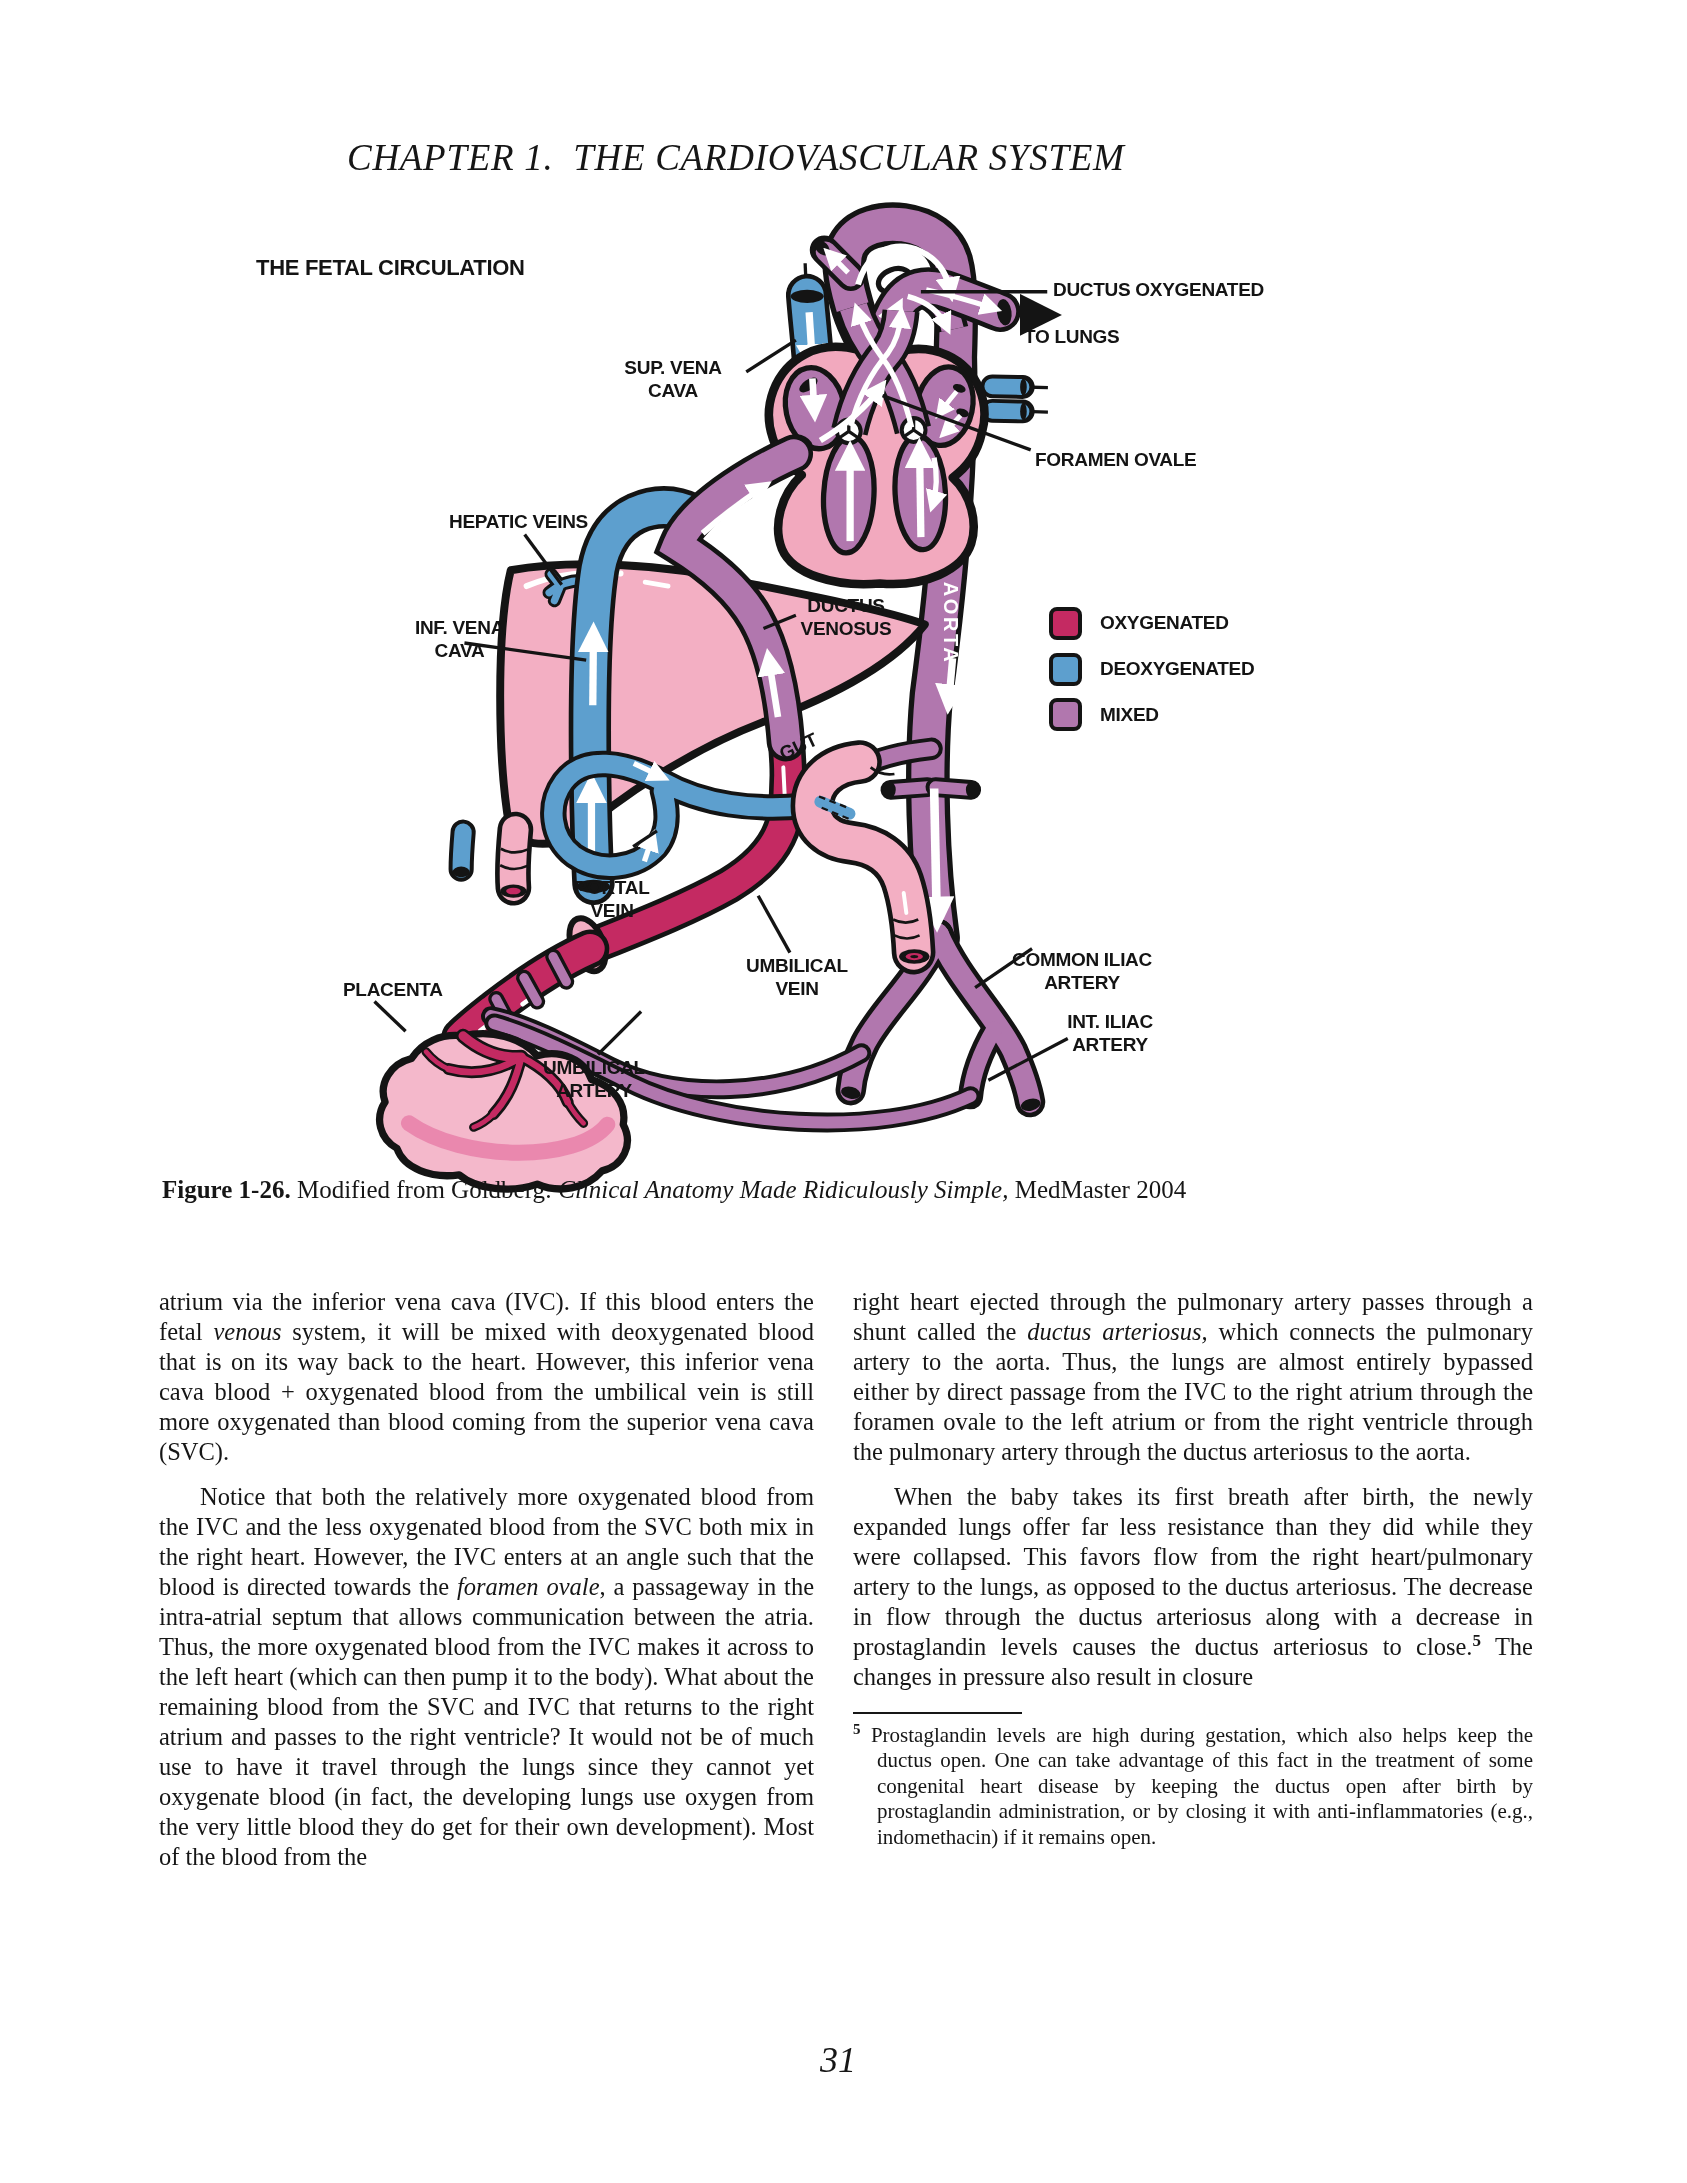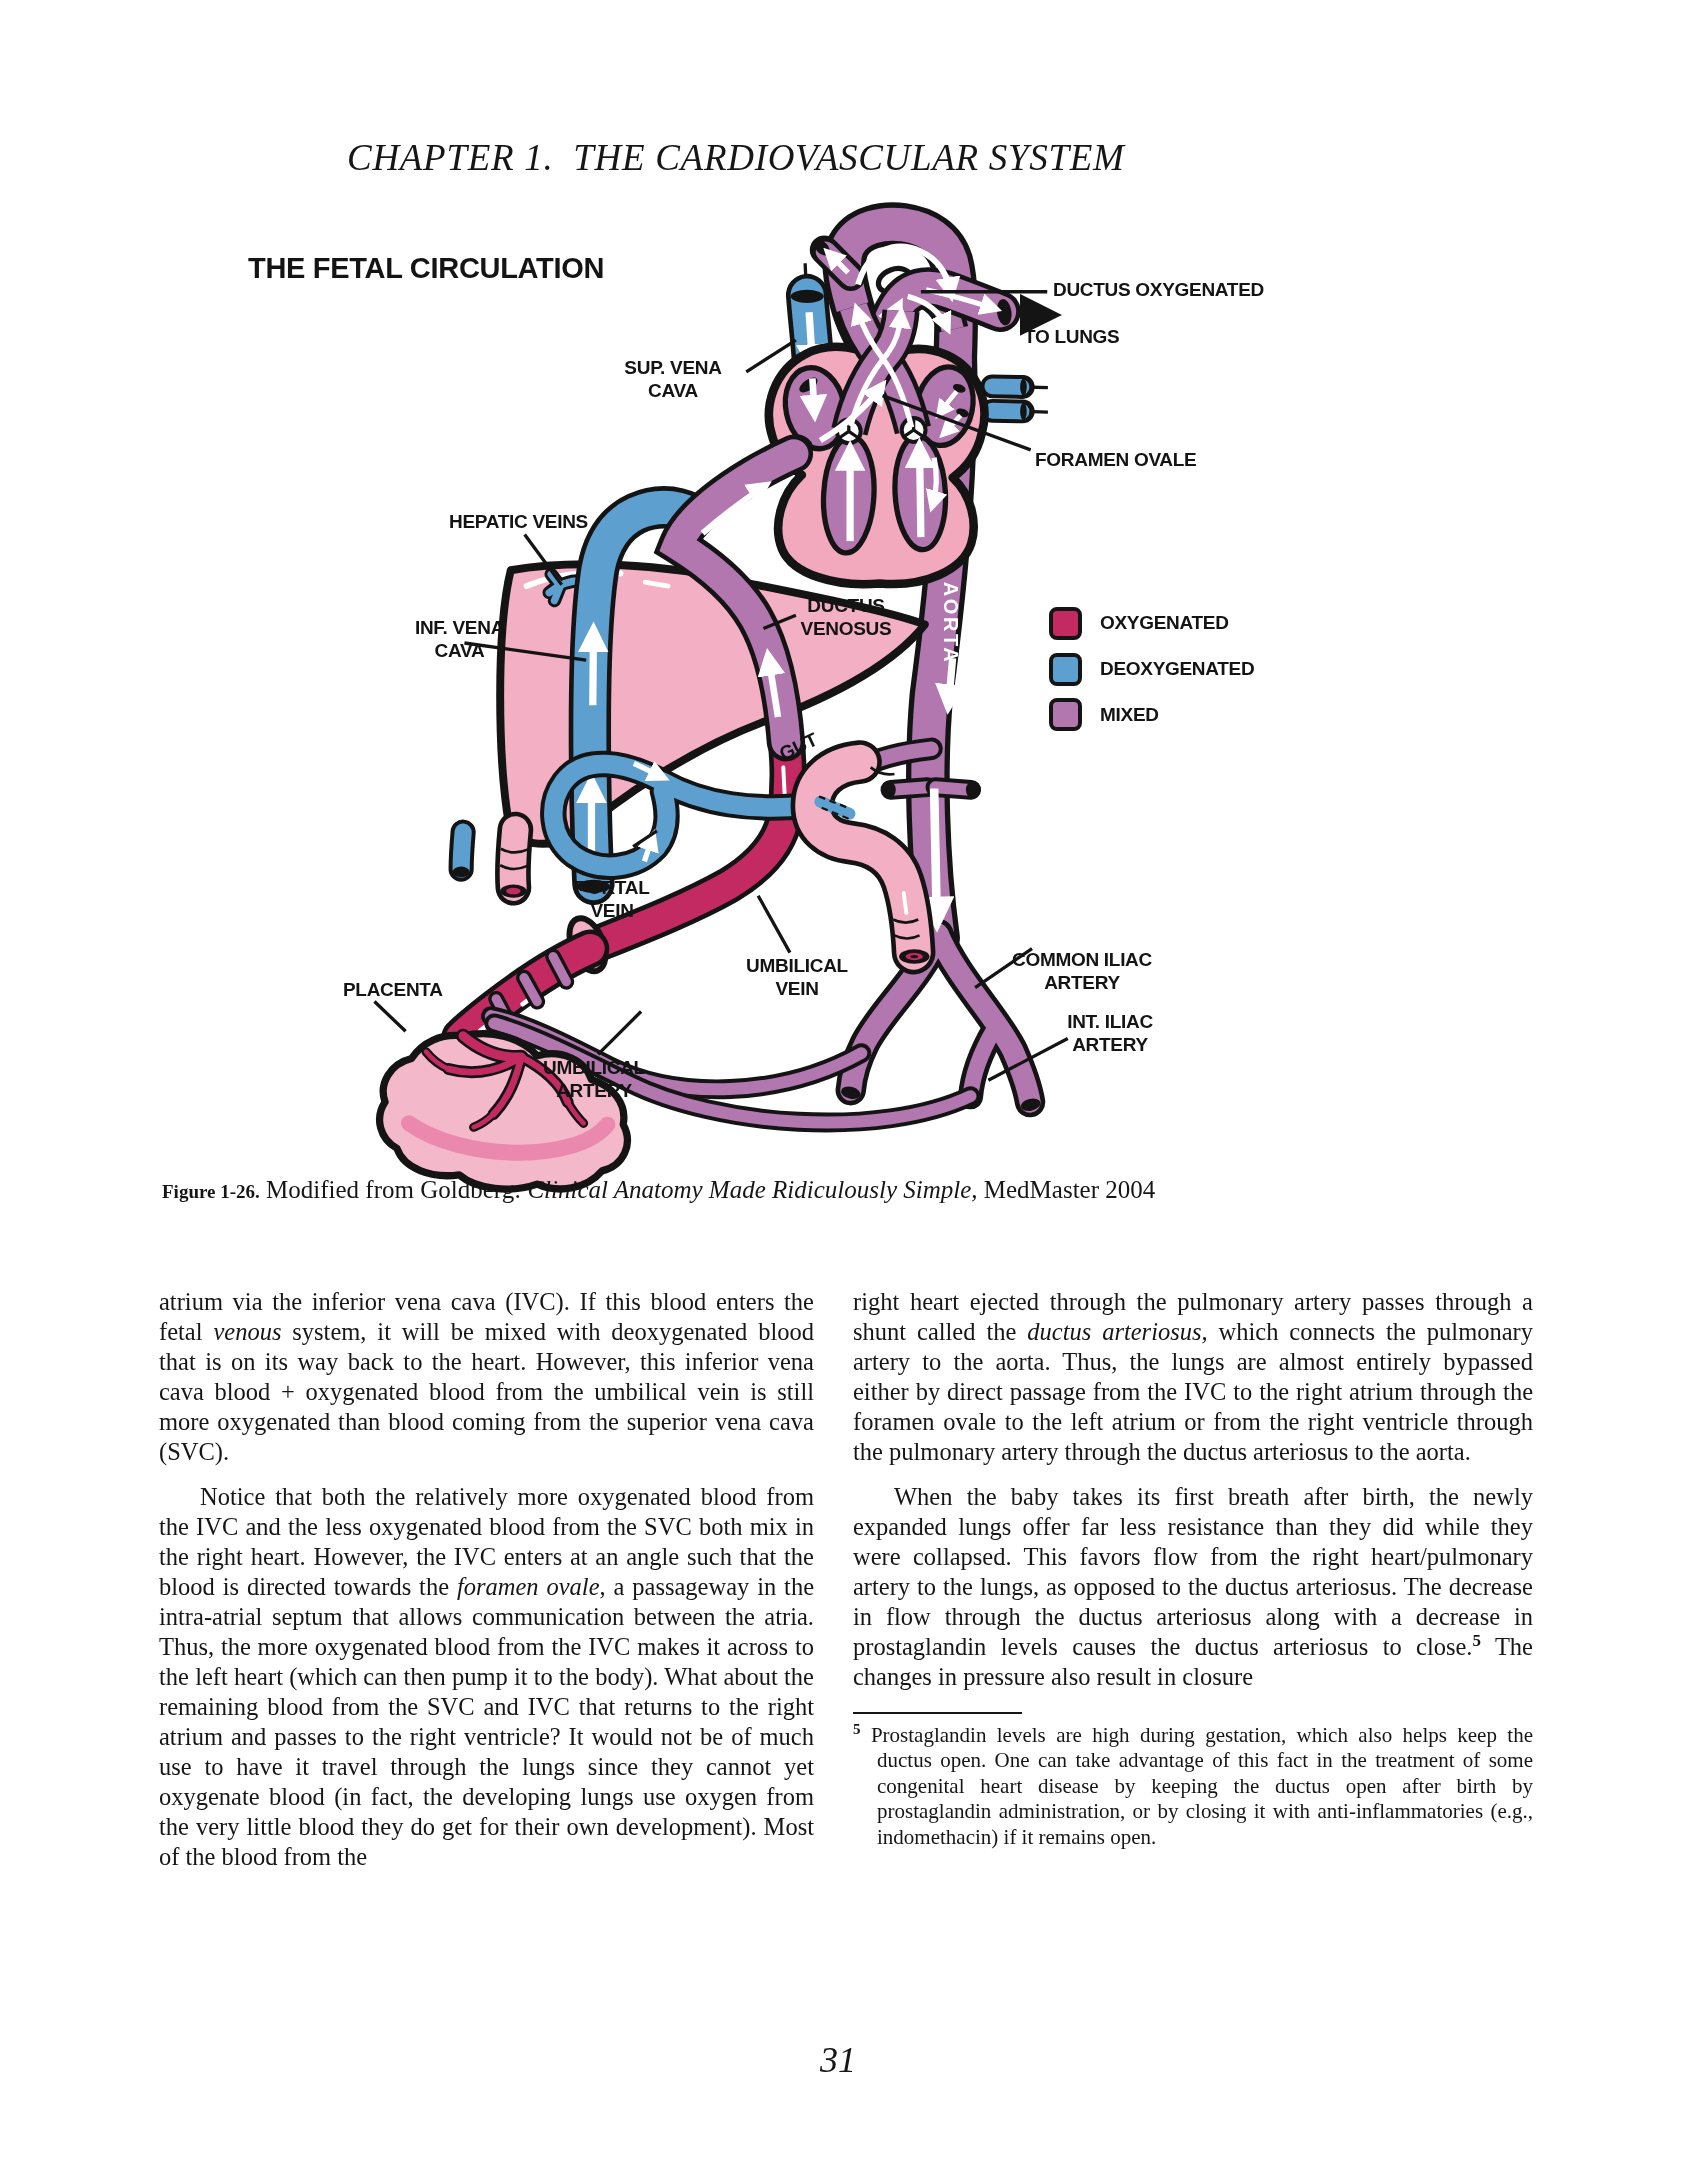--- a/index.html
+++ b/index.html
@@ -13,34 +13,34 @@
     font-style:italic; font-size:37px; letter-spacing:0.7px; white-space:pre;
     font-family:Liberation Serif, serif;
   }
   .page-number{font-style:italic; font-size:36px;}
   
   .dlabel{
     font-family:"Liberation Sans", sans-serif; font-weight:700; font-size:19px;
     line-height:22.5px; letter-spacing:-0.3px; color:#141414; white-space:pre-line;
   }
   .dlabel.center{text-align:center;}
-  .fig-title{font-size:29px; letter-spacing:-0.3px;}
+  .fig-title{font-size:22px; letter-spacing:-0.3px;margin-left:8px;}
   .aorta-label{
     color:#ffffff; letter-spacing:2.6px; font-size:20px;
     transform:translate(-50%,-50%) rotate(90deg);
   }
   .rot-gut{transform:rotate(-25deg);}
   
   .legend-swatch{
     width:33px;height:33px;border:4.6px solid #141414;border-radius:8px;box-sizing:border-box;
   }
   .sw-oxy{background:#C42A62;} .sw-deoxy{background:#5D9FCE;} .sw-mixed{background:#B177AE;}
   
   .caption{font-size:25px;}
-  .caption .fig-lead{font-weight:700; font-size:19px;}
+  .caption .fig-lead{font-weight:700; font-size:25px;}
   .caption .it{font-style:italic;}
   
   .col{
     font-size:24.5px; line-height:30px; text-align:justify; text-justify:inter-word;
   }
   .col p{margin:0;}
   .col p.indent{text-indent:41px; margin-top:14.6px;}
   .col .it{font-style:italic;}
   .col sup{font-weight:700; font-size:17px; line-height:0;}
   .fn-rule{border-top:2.6px solid #161616; width:169px; margin:20px 0 9.3px 0;}

